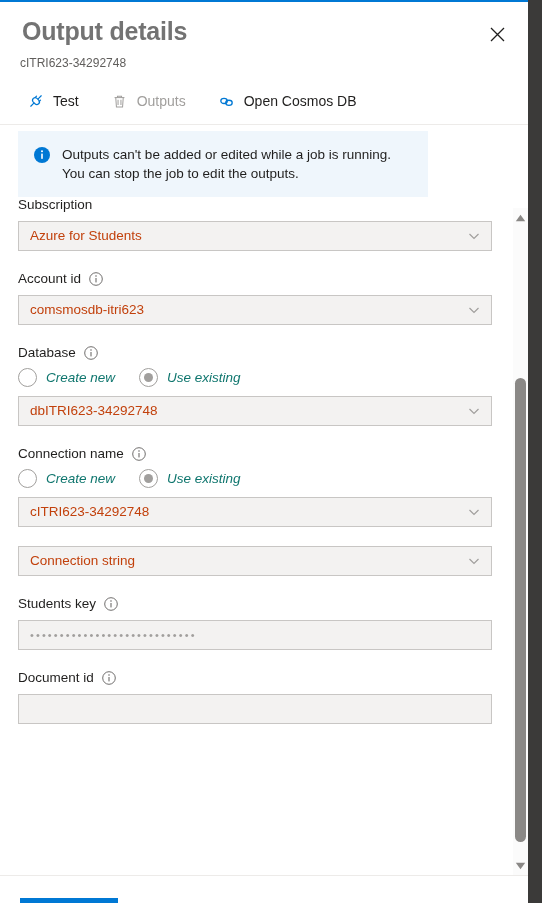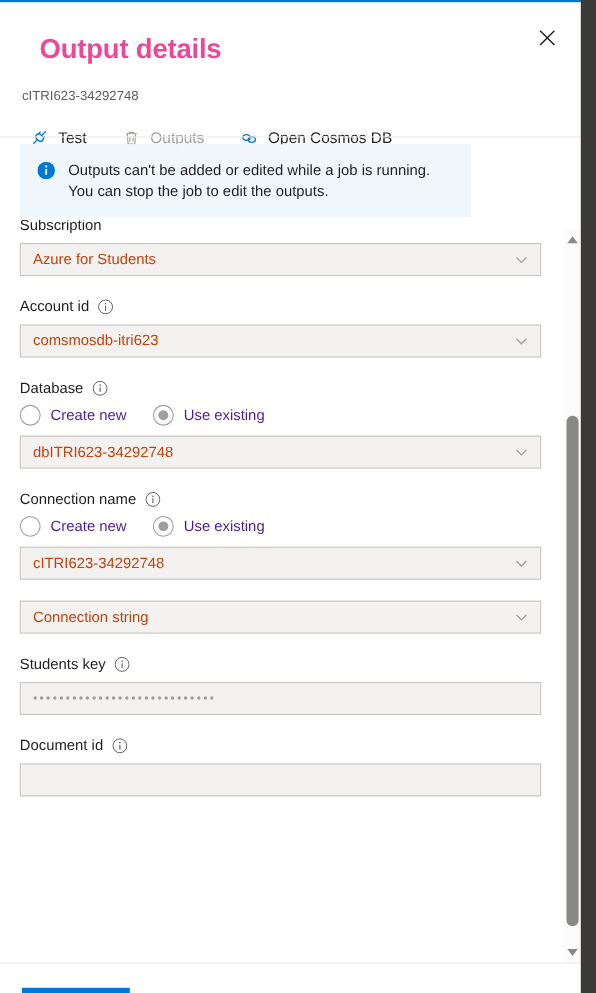--- a/index.html
+++ b/index.html
@@ -38,24 +38,24 @@
     position: absolute; top: 2px; left: 0;
     width: 529px;
   }
   .title-row {
     display: flex; align-items: flex-start;
     padding: 12px 0 0 20px;
   }
   .page-title {
     font-size: 25px;
     font-weight: bold;
-    color: #ec4899;
+    color: #737373;
     line-height: 30px;
     letter-spacing: -0.2px;
-    margin: 16px;
+    margin: 2px;
     flex: 1;
   }
   .close-btn {
     width: 36px; height: 36px;
     margin-right: 14px; margin-top: 2px;
     display: flex; align-items: center; justify-content: center;
     cursor: pointer;
     background: transparent;
     border: none;
     flex: 0 0 auto;
@@ -211,22 +211,23 @@
     display: flex; align-items: center; justify-content: center;
   }
   .radio-mark.checked { border-color: #a19f9d; }
   .radio-dot {
     width: 9px; height: 9px;
     border-radius: 50%;
     background: #a19f9d;
   }
   .radio-label {
     font-size: 13.5px;
-    color: #4c1d95;
+    color: #0f766e;
     line-height: 18px;
+    font-style: italic;
   }
 
   
   .scrollbar {
     position: absolute;
     top: 208px; right: 14px;
     width: 15px;
     height: 667px;
     background: #fbfbfb;
   }

